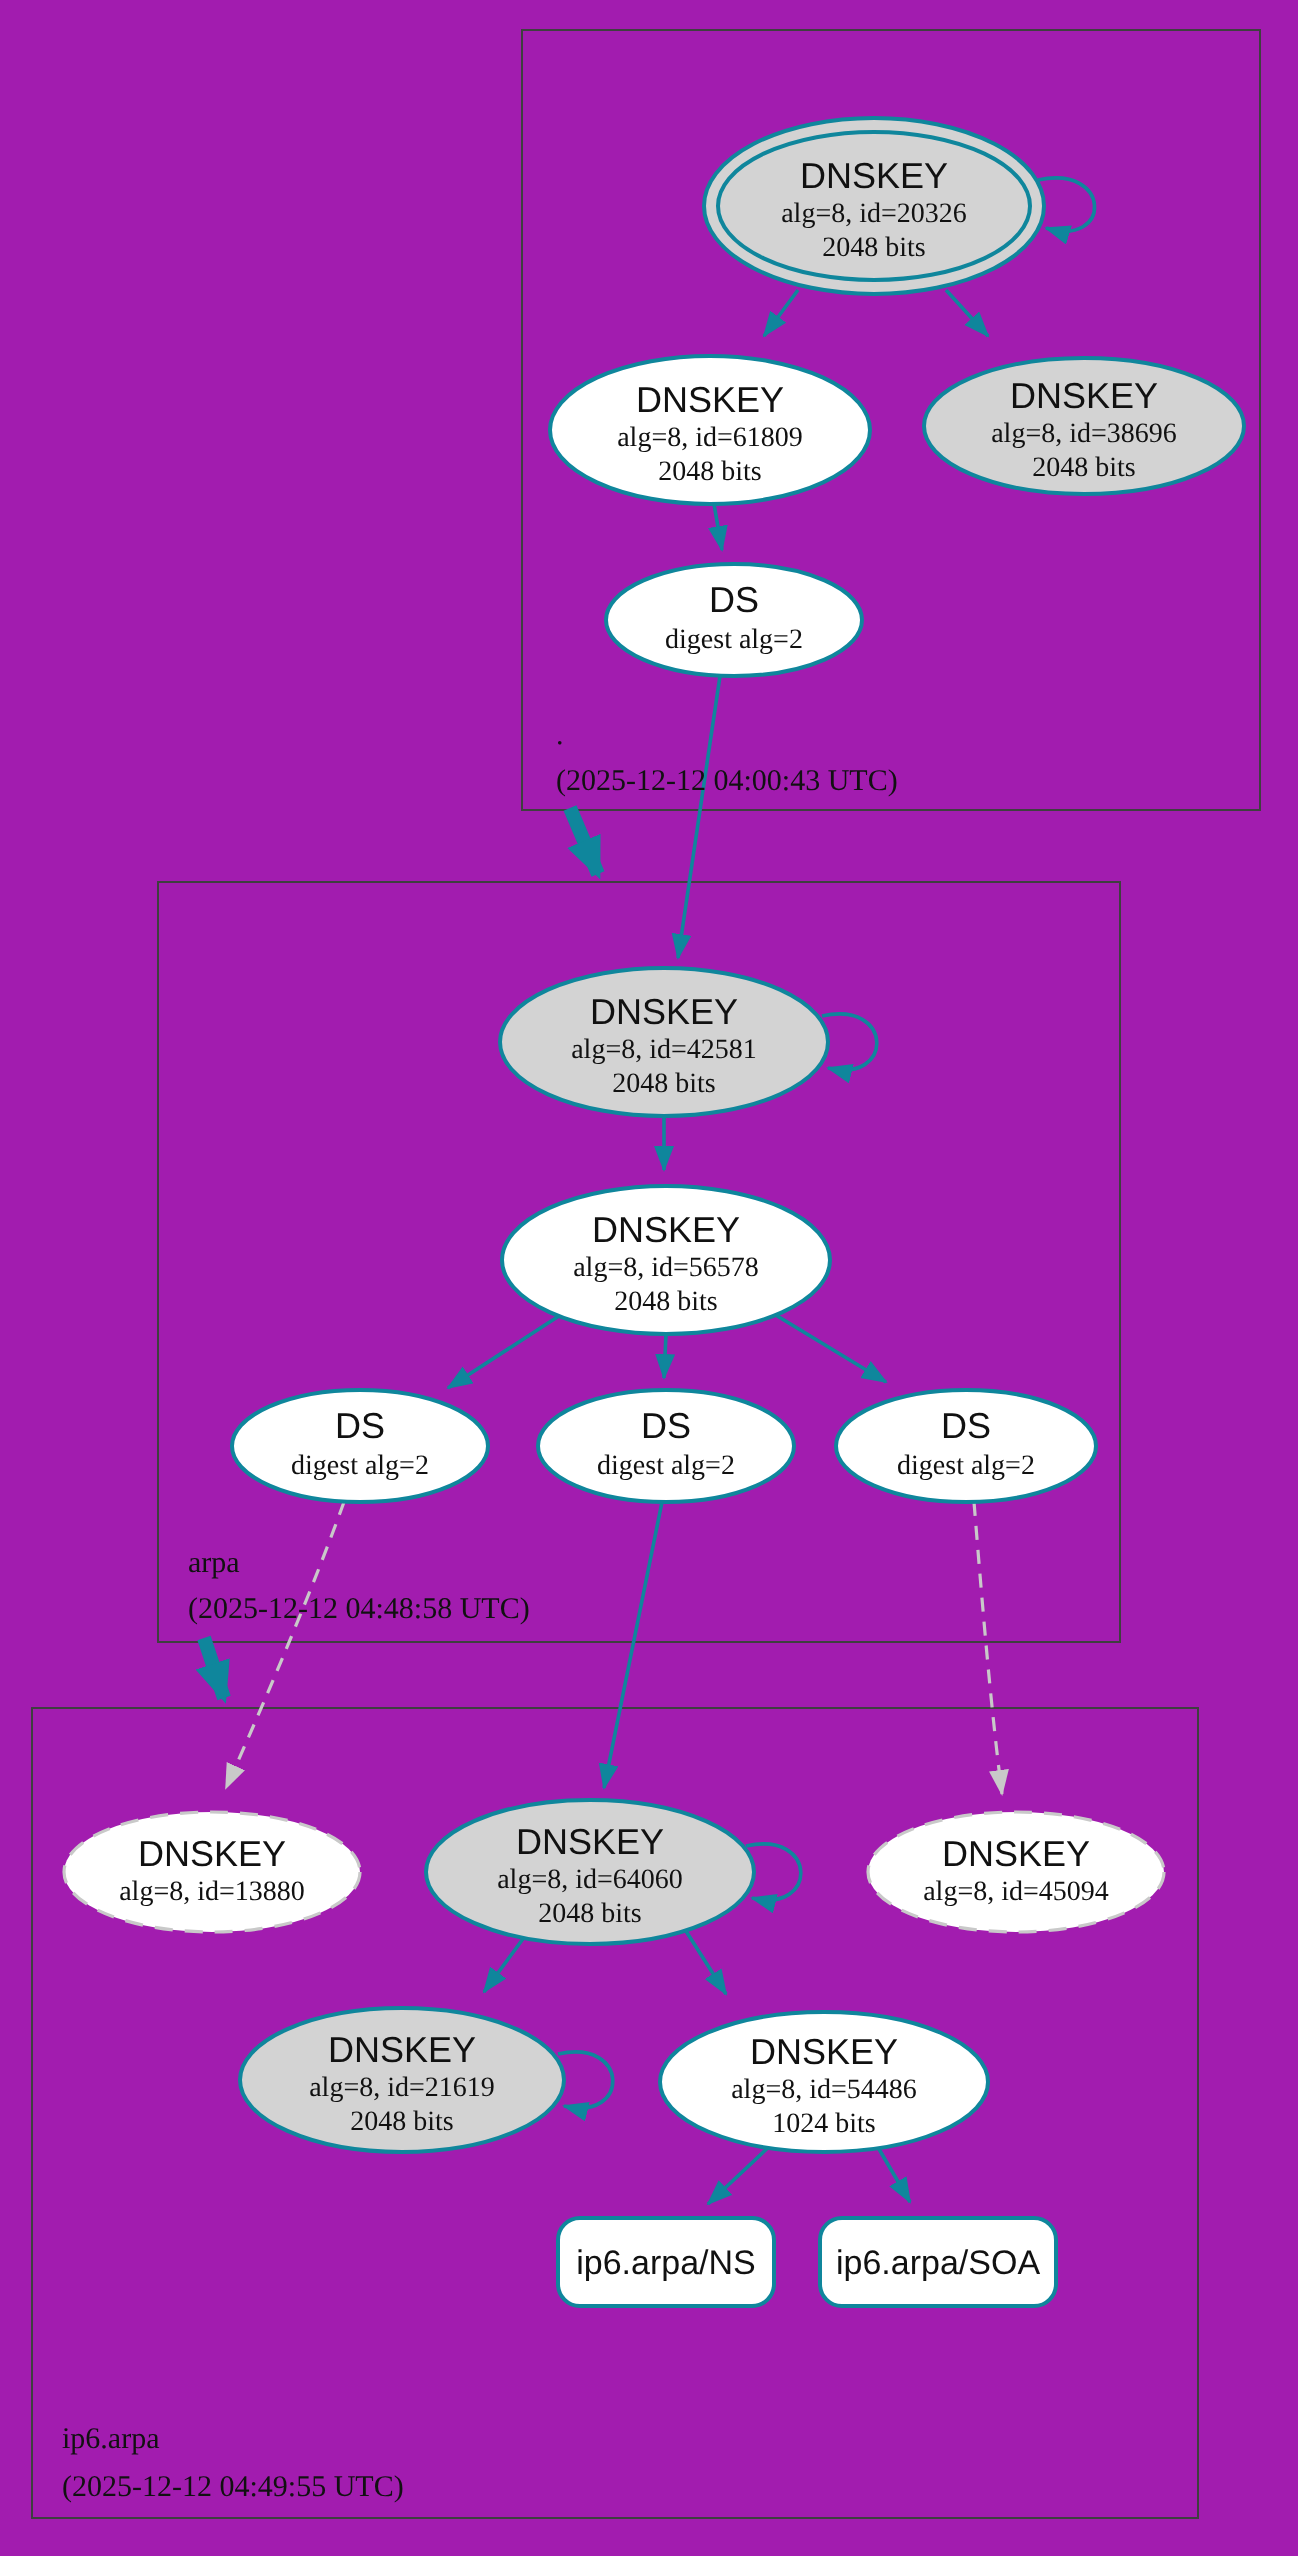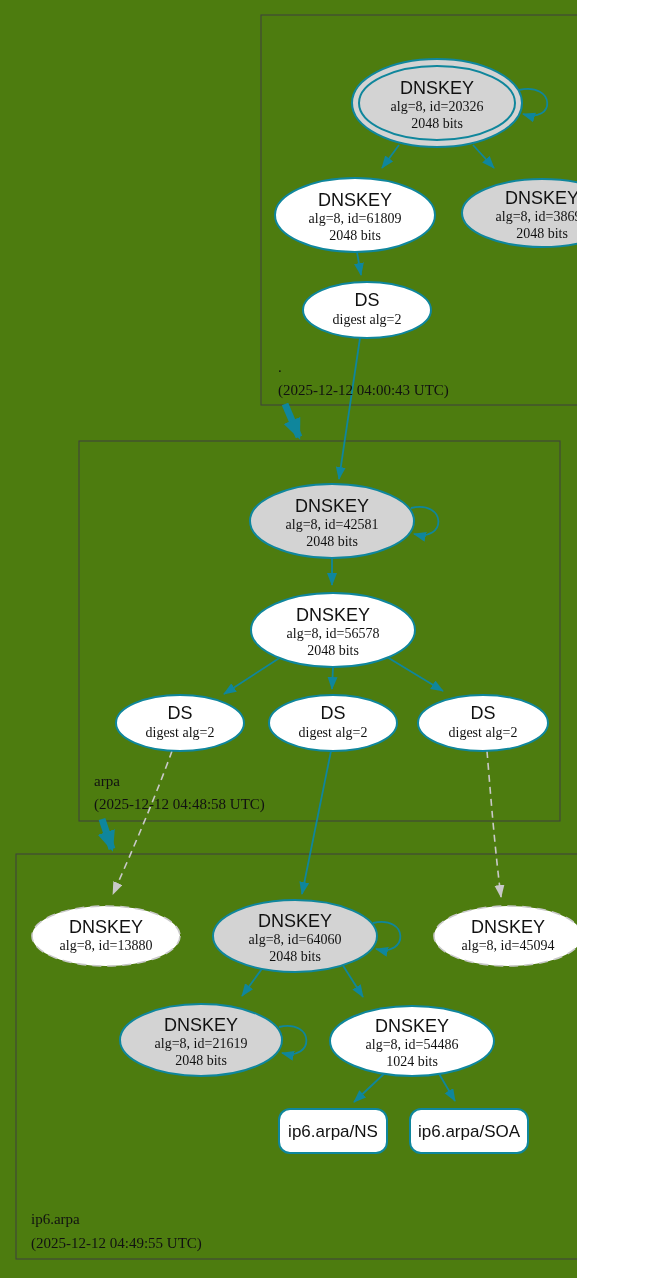--- a/index.html
+++ b/index.html
@@ -1,16 +1,16 @@
 <!DOCTYPE html>
 <html><head>
 <meta charset="utf-8">
 <style>
   html,body { margin:0; padding:0; background:#ffffff; }
-  .stage { position:relative; width:577px; height:1278px; background:#4d7c0f; overflow:hidden; }
+  .stage { position:relative; width:649px; height:1278px; background:#a21caf; overflow:hidden; }
   svg { display:block; }
   .zone-box { fill:none; stroke:#3f3f3f; stroke-width:1; }
   .edge { stroke:#0f869c; stroke-width:1.8; fill:none; }
   .edge-thick { stroke:#0f869c; stroke-width:7; fill:none; }
   .edge-dashed { stroke:#c9c9c9; stroke-width:1.6; fill:none; stroke-dasharray:7 5; }
   .node { stroke:#0f869c; stroke-width:2; fill:#ffffff; }
   .node.gray { fill:#d3d3d3; }
   .node-dashed { stroke:#c9c9c9; stroke-width:1.6; fill:#ffffff; stroke-dasharray:9 6; }
   text { fill:#111111; }
   .t-title { font:18px "Liberation Sans", sans-serif; text-anchor:middle; }

